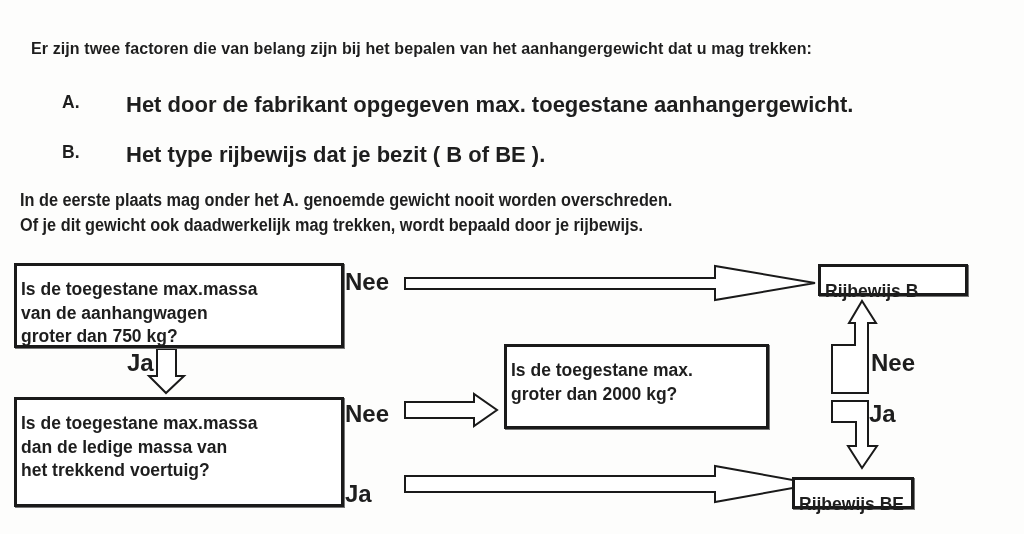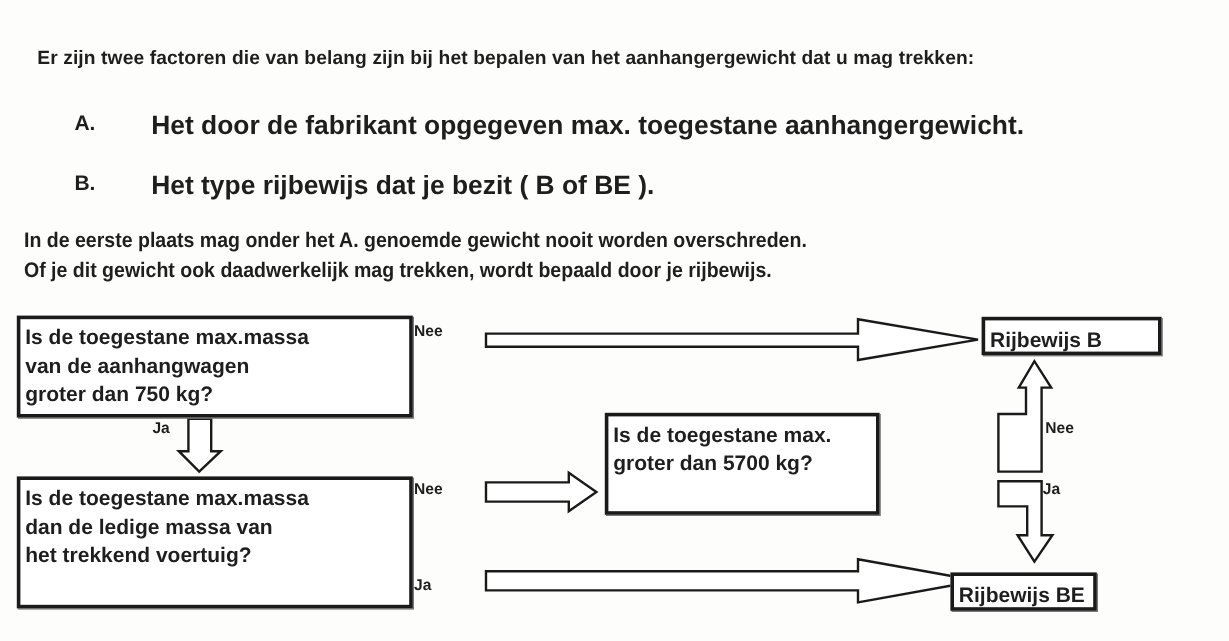--- a/index.html
+++ b/index.html
@@ -10,25 +10,25 @@
     color: #1e1e1e;
     font-weight: bold;
   }
   .abs { position: absolute; }
   .intro { left: 31px; top: 40px; font-size: 16px; white-space: nowrap; letter-spacing: 0.1px; }
   .item-letter { font-size: 17.5px; }
   .item-text { font-size: 22px; white-space: nowrap; }
   .para { left: 20px; font-size: 17.5px; white-space: nowrap; transform: scaleX(0.93); transform-origin: left top; }
   .box {
     position: absolute; border: 3px solid #1a1a1a; background: #fff;
-    box-sizing: border-box; padding: 4px 4px; font-size: 17.5px; line-height: 23.5px;
+    box-sizing: border-box; padding: 12px 4px; font-size: 17.5px; line-height: 23.5px;
     box-shadow: 1px 1px 0 #777;
   }
   .box .line { display: block; white-space: nowrap; }
-  .label { position: absolute; font-size: 13px; }
+  .label { position: absolute; font-size: 24px; }
   svg.arrows { position: absolute; left: 0; top: 0; }
 </style>
 </head>
 <body>
 
 <div class="abs intro">Er zijn twee factoren die van belang zijn bij het bepalen van het aanhangergewicht dat u mag trekken:</div>
 
 <div class="abs item-letter" style="left:62px; top:92px;">A.</div>
 <div class="abs item-text" style="left:126px; top:92px;">Het door de fabrikant opgegeven max. toegestane aanhangergewicht.</div>
 <div class="abs item-letter" style="left:62px; top:142px;">B.</div>
@@ -63,23 +63,23 @@
 <div class="label" style="left:127px; top:349px;">Ja</div>
 
 <div class="box" style="left:14px; top:397px; width:330px; height:110px;">
   <span class="line">Is de toegestane max.massa</span>
   <span class="line">dan de ledige massa van</span>
   <span class="line">het trekkend voertuig?</span>
 </div>
 <div class="label" style="left:345px; top:400px;">Nee</div>
 <div class="label" style="left:345px; top:480px;">Ja</div>
 
-<div class="box" style="left:504px; top:344px; width:229px; height:85px;">
+<div class="box" style="left:504px; top:344px; width:265px; height:85px;">
   <span class="line">Is de toegestane max.</span>
-  <span class="line">groter dan 5700 kg?</span>
+  <span class="line">groter dan 2000 kg?</span>
 </div>
 <div class="label" style="left:871px; top:349px;">Nee</div>
 <div class="label" style="left:869px; top:400px;">Ja</div>
 
 <div class="box" style="left:818px; top:264px; width:150px; height:32px; line-height:25px;">
   <span class="line">Rijbewijs B</span>
 </div>
 <div class="box" style="left:792px; top:477px; width:122px; height:32px; line-height:25px;">
   <span class="line">Rijbewijs BE</span>
 </div>

